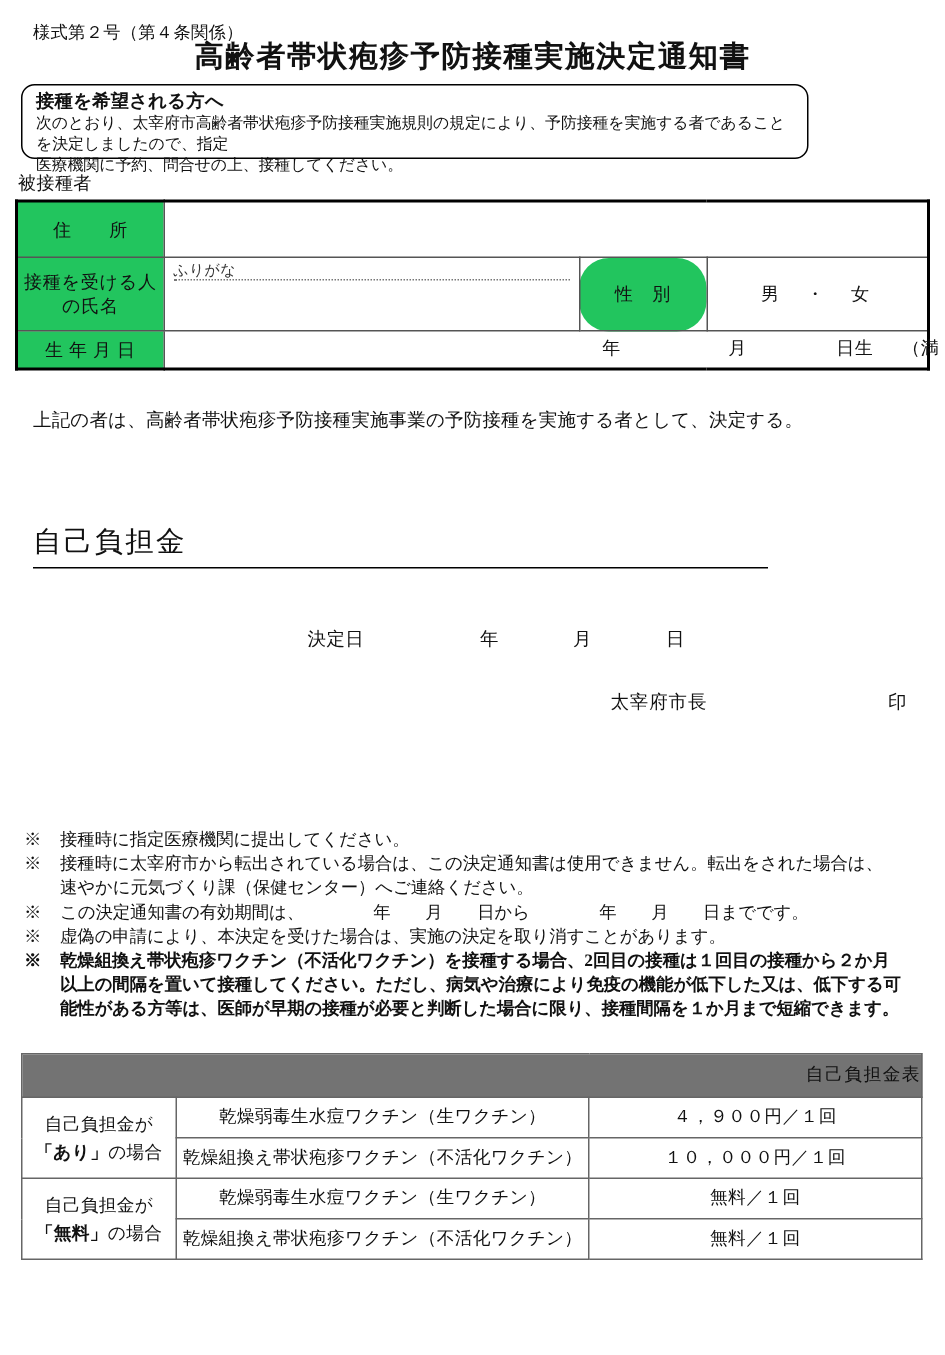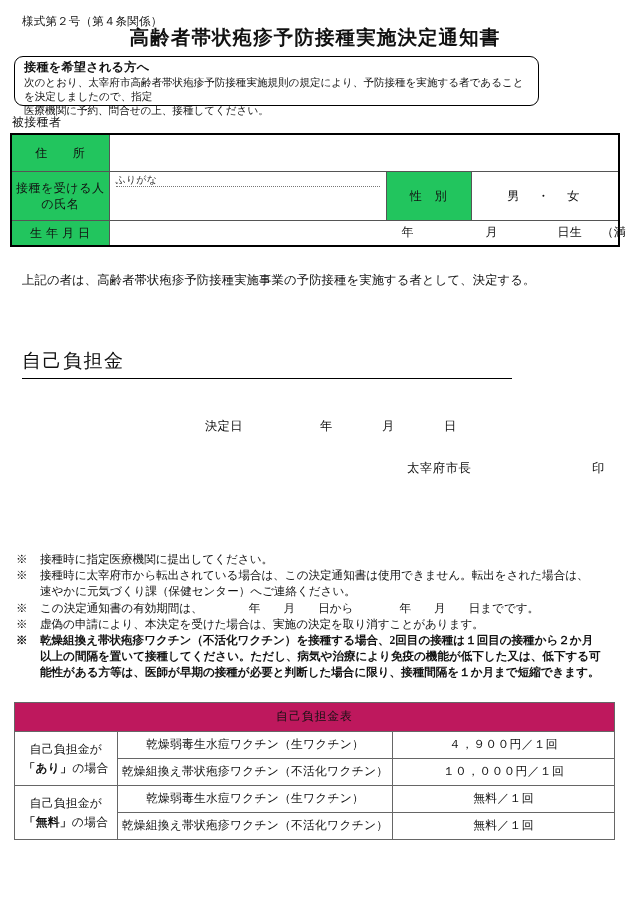--- a/index.html
+++ b/index.html
@@ -121,21 +121,21 @@
     color: #333;
   }
   .furigana-rule {
     position: absolute;
     left: 6px;
     right: 6px;
     top: 14px;
     border-bottom: 1px dotted #777;
   }
 
-  .gender-label { text-align: center; letter-spacing: 2px; }
+  .gender-label { text-align: center; letter-spacing: 2px; border-radius: 20px; }
   .gender-value { text-align: center; font-size: 13px; letter-spacing: 3px; }
 
   .dob-value {
     position: relative;
     height: 24px;
   }
   .dob-value span {
     position: absolute;
     top: 3px;
     font-size: 12px;
@@ -236,22 +236,22 @@
     border: 1px solid #555;
   }
   .fee-table th, .fee-table td {
     border: 1px solid #666;
     padding: 0;
     font-weight: normal;
     font-size: 11.8px;
     vertical-align: middle;
   }
   .fee-head {
-    background: #be185d;
-    text-align: center;
+    background: #737373;
+    text-align: right;
     height: 28px;
     font-size: 14.5px;
     font-weight: bold;
     letter-spacing: 1px;
   }
   .fee-cat {
     text-align: center;
     line-height: 19px;
     font-size: 11.8px;
     letter-spacing: 0.2px;

